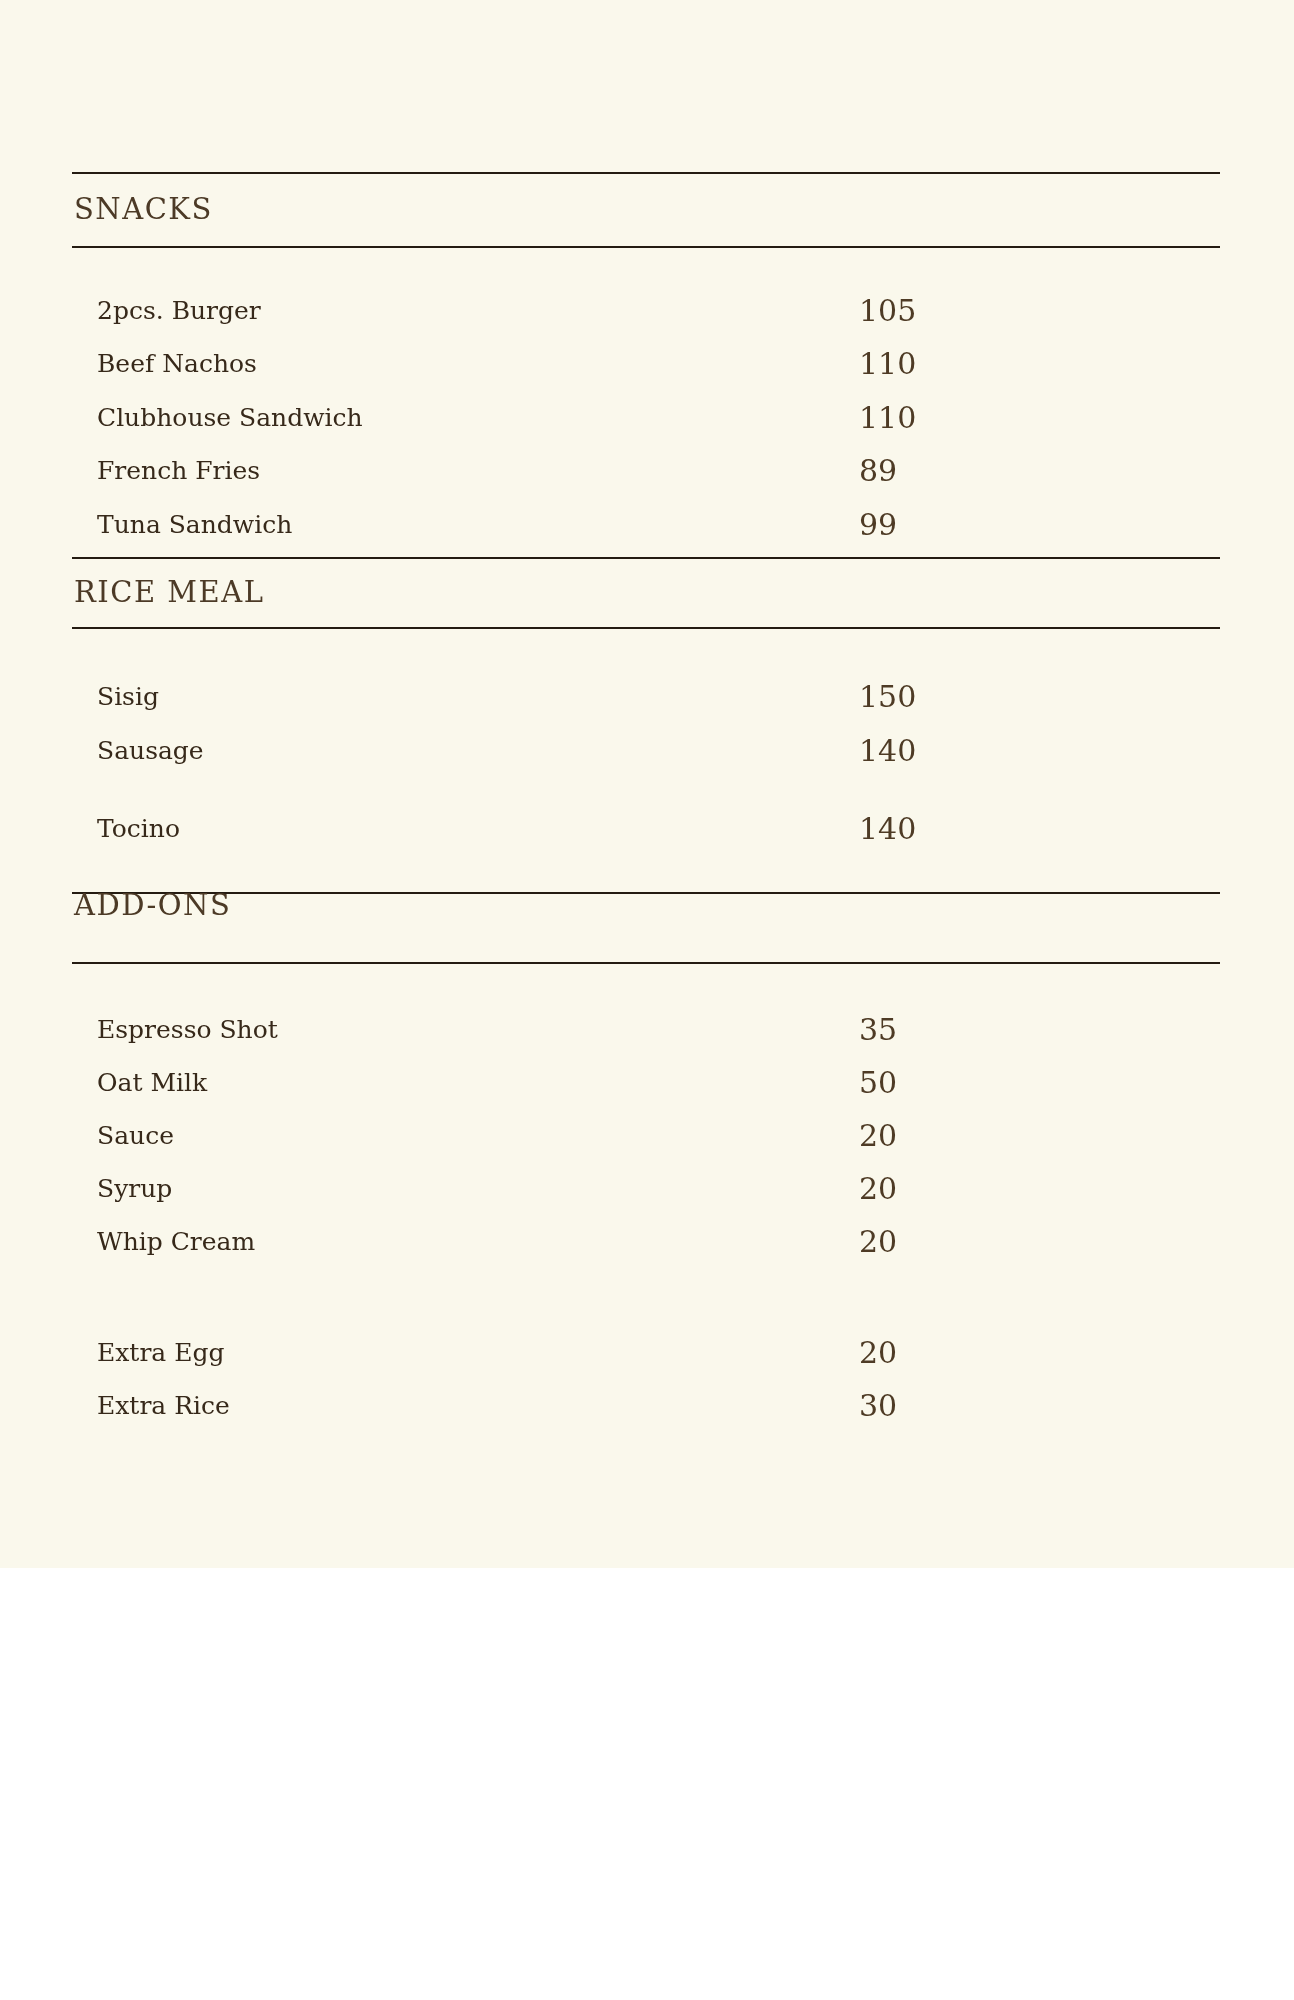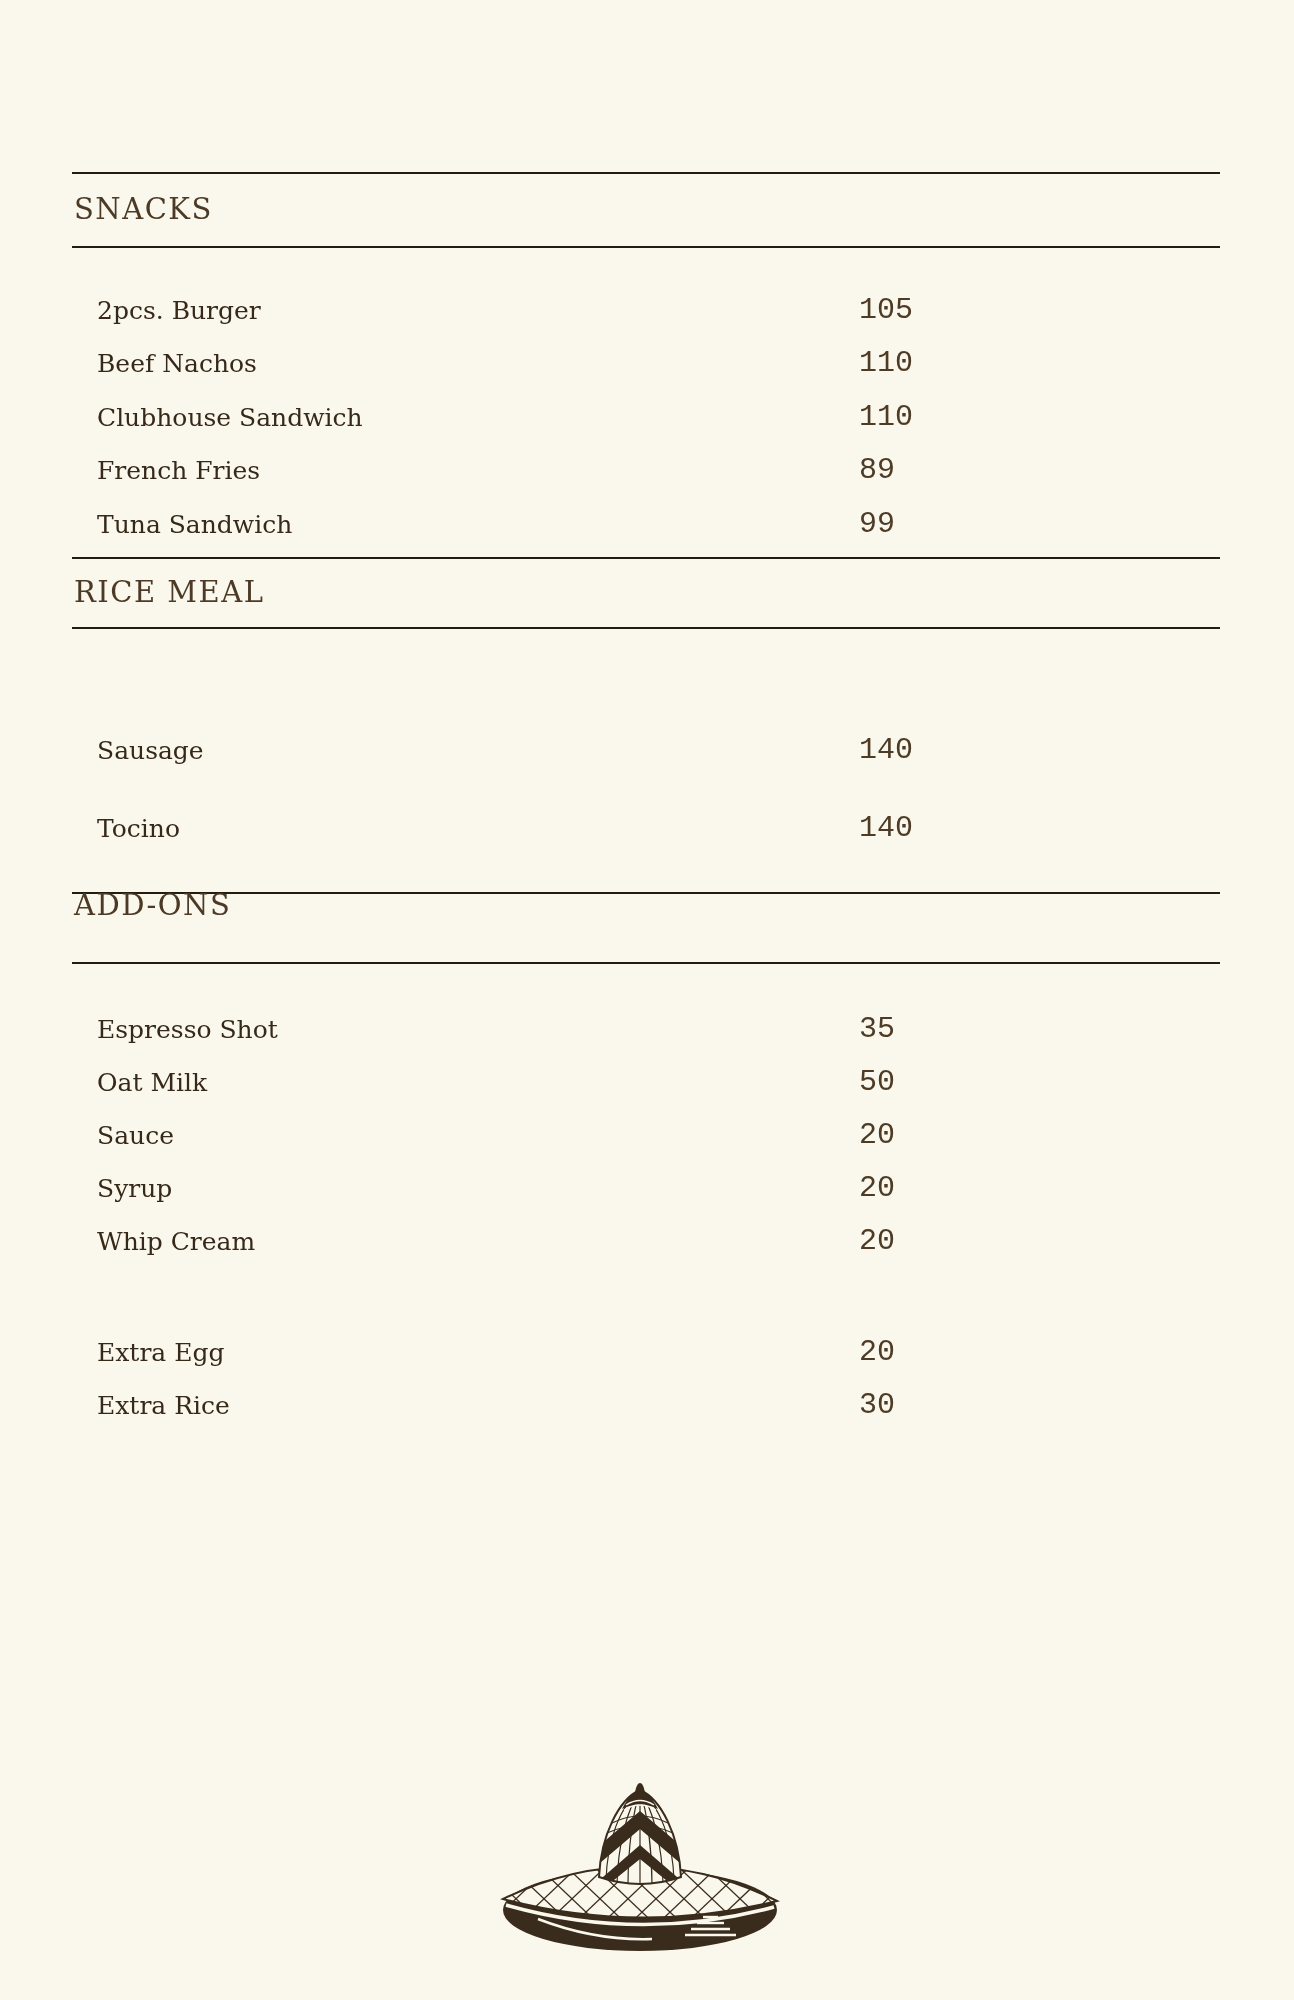--- a/index.html
+++ b/index.html
@@ -1,19 +1,19 @@
 <!DOCTYPE html>
 <html><head>
 <meta charset="utf-8">
 <style>
   html,body { margin:0; padding:0; }
   .page {
     position: relative;
     width: 1294px;
-    height: 2000px;
+    height: 1568px;
     background: #FAF8EC;
     font-family: "DejaVu Serif", "Liberation Serif", serif;
     overflow: hidden;
   }
   .rule {
     position: absolute;
     left: 72px;
     width: 1148px;
     height: 2px;
     background: #241B11;
@@ -39,21 +39,20 @@
   .item-name {
     font-size: 25px;
     color: #37291A;
   }
   .item-price {
     position: absolute;
     left: 762px;
     top: 0;
     font-size: 30px;
     color: #4E3B25;
-    font-family: Liberation Mono, monospace;
   }
   .footer-text {
     position: absolute;
     left: 74px;
     top: 1862px;
     font-size: 32px;
     line-height: 41px;
     letter-spacing: 1px;
     color: #483524;
     white-space: nowrap;
@@ -93,20 +92,24 @@
   </div>
   <div class="menu-row" style="top:498px">
     <span class="item-name">Tuna Sandwich</span>
     <span class="item-price">99</span>
   </div>
 
   <div class="rule" style="top:557px"></div>
   <div class="section-title" style="top:572px">RICE MEAL</div>
   <div class="rule" style="top:627px"></div>
 
+  <div class="menu-row" style="top:670px">
+    <span class="item-name">Sisig</span>
+    <span class="item-price">150</span>
+  </div>
   <div class="menu-row" style="top:724px">
     <span class="item-name">Sausage</span>
     <span class="item-price">140</span>
   </div>
   <div class="menu-row" style="top:802px">
     <span class="item-name">Tocino</span>
     <span class="item-price">140</span>
   </div>
 
   <div class="rule" style="top:892px"></div>

